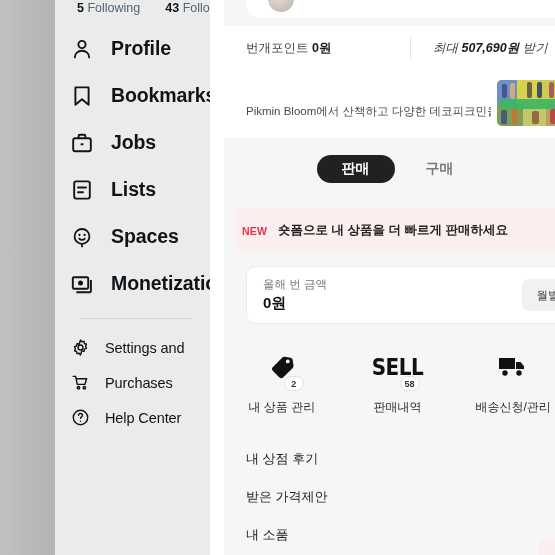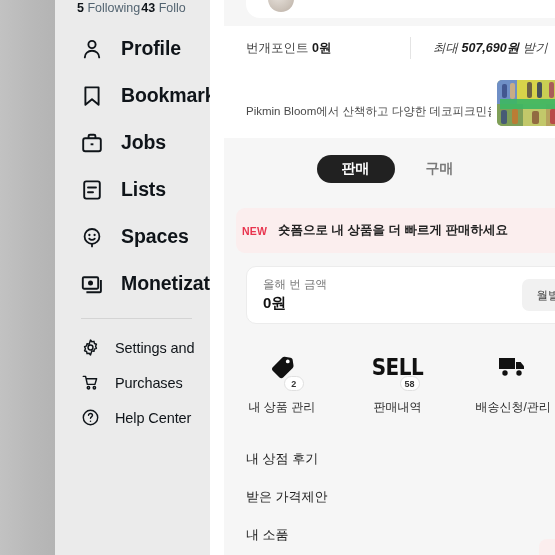--- a/index.html
+++ b/index.html
@@ -22,26 +22,26 @@
     background:#ebebeb;
     z-index:4;
     overflow:hidden;
   }
   .side-stats{
     position:absolute;left:22px;top:1px;
     white-space:nowrap;font-size:12.5px;color:#0f1419;
   }
   .side-stats b{font-weight:700;}
   .side-stats span.lbl{color:#536471;font-weight:400;}
-  .side-stats .grp{margin-right:1px;}
+  .side-stats .grp{margin-right:25px;}
 
   .nav{position:absolute;left:0;top:25px;width:155px;}
   .nav-item{
     display:flex;align-items:center;
-    height:47px;padding-left:24px;box-sizing:border-box;
+    height:47px;padding-left:14px;box-sizing:border-box;
     white-space:nowrap;
   }
   .nav-item .ico{
     width:26px;height:26px;flex:0 0 26px;
     display:flex;align-items:center;justify-content:center;
     color:#0f1419;
   }
   .nav-item .ico svg{display:block;}
   .nav-item .lab{
     margin-left:16px;font-size:19.5px;font-weight:700;color:#0f1419;

